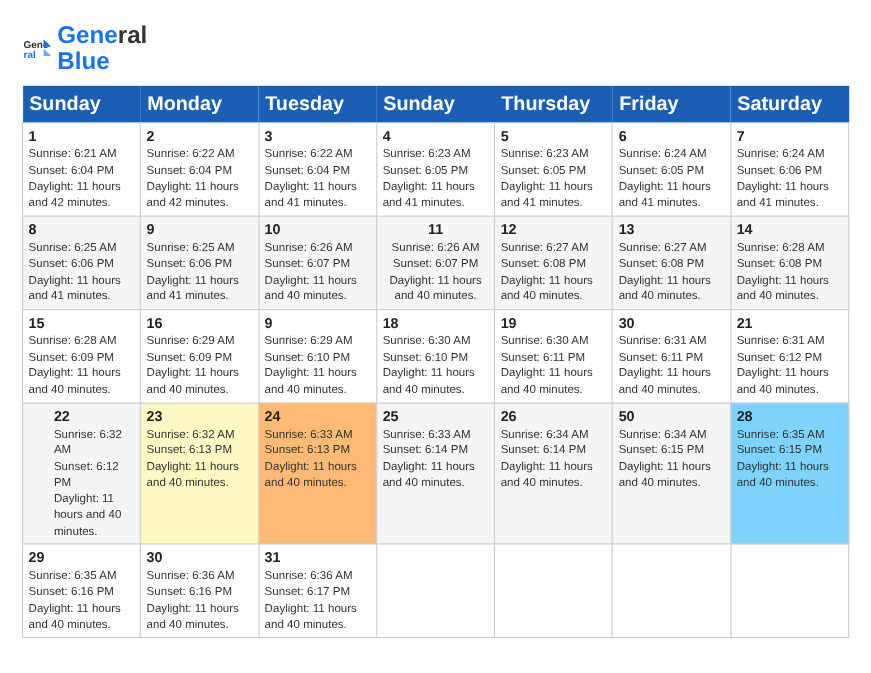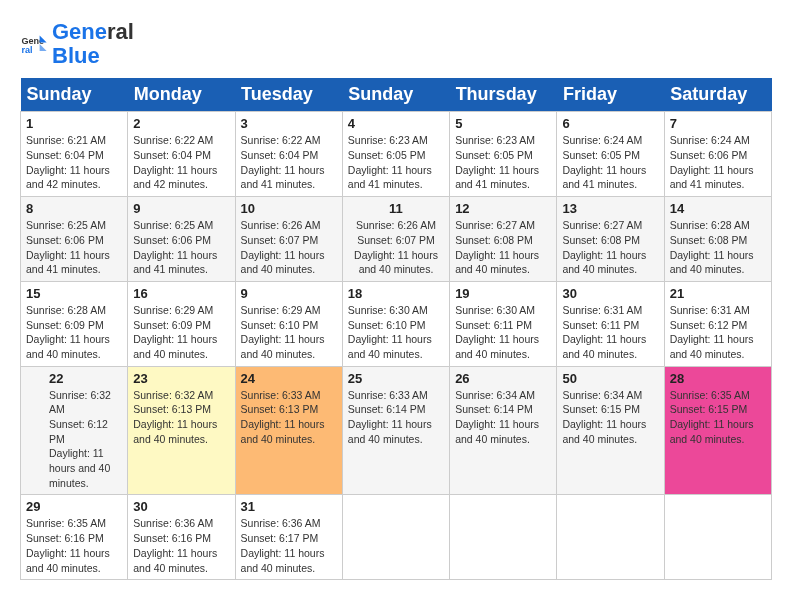--- a/index.html
+++ b/index.html
@@ -229,21 +229,21 @@
           <div class="day-info">Sunrise: 6:33 AM<br>Sunset: 6:14 PM<br>Daylight: 11 hours and 40 minutes.</div>
         </td>
         <td style="background: rgb(245, 245, 245);">
           <span class="day-num">26</span>
           <div class="day-info">Sunrise: 6:34 AM<br>Sunset: 6:14 PM<br>Daylight: 11 hours and 40 minutes.</div>
         </td>
         <td style="background: rgb(245, 245, 245);">
           <span class="day-num">50</span>
           <div class="day-info">Sunrise: 6:34 AM<br>Sunset: 6:15 PM<br>Daylight: 11 hours and 40 minutes.</div>
         </td>
-        <td style="background: #ec4899; margin-left: 48px;">
+        <td style="background: #7dd3fc; margin-left: 48px;">
           <span class="day-num">28</span>
           <div class="day-info">Sunrise: 6:35 AM<br>Sunset: 6:15 PM<br>Daylight: 11 hours and 40 minutes.</div>
         </td>
       </tr>
       <tr>
         <td>
           <span class="day-num">29</span>
           <div class="day-info">Sunrise: 6:35 AM<br>Sunset: 6:16 PM<br>Daylight: 11 hours and 40 minutes.</div>
         </td>
         <td>

